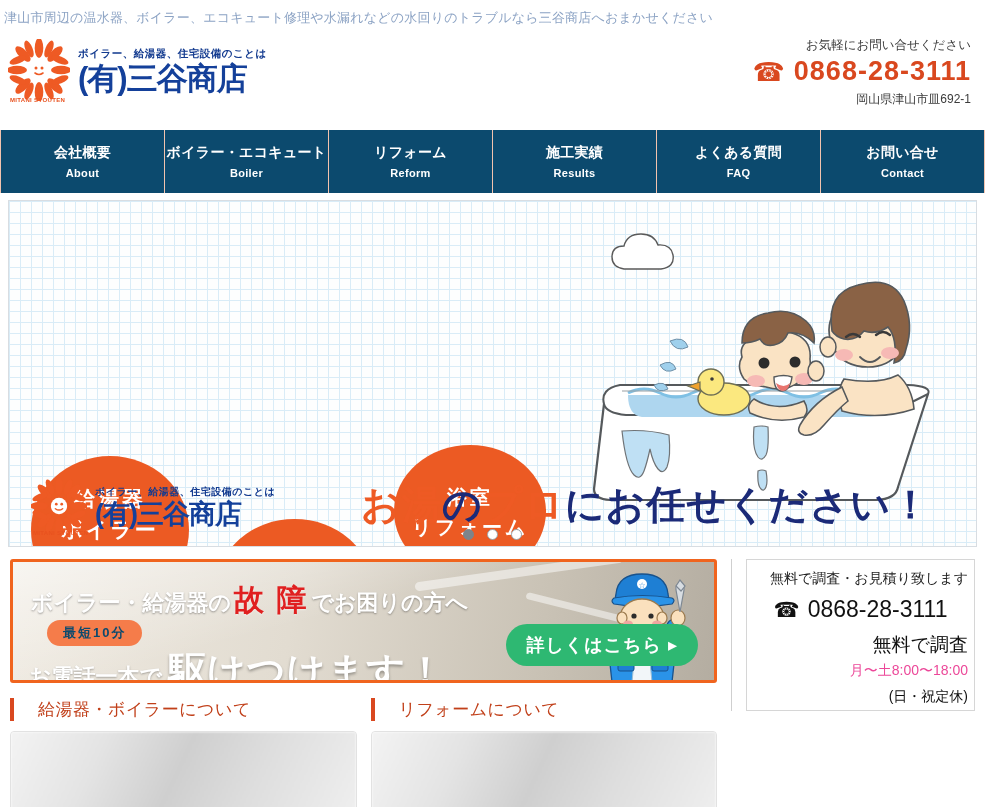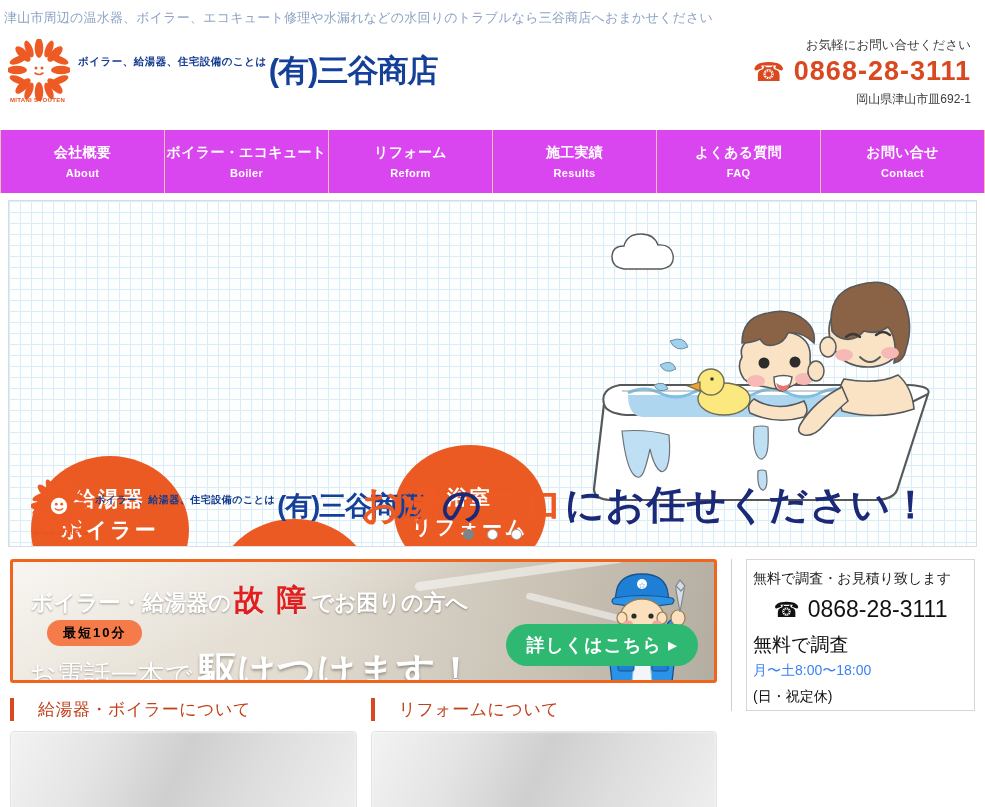--- a/index.html
+++ b/index.html
@@ -34,21 +34,21 @@
   .sunflower svg { display: block; }
   .logo-mark-text {
     position: absolute;
     bottom: -2px; left: 2px;
     font-size: 6px;
     font-weight: bold;
     color: #e8521f;
     letter-spacing: .3px;
     white-space: nowrap;
   }
-  .logo-text-block { display: flex; gap: 2px; }
+  .logo-text-block { display: flex; flex-direction: column; gap: 2px; }
   .logo-sub {
     font-size: 10.5px;
     font-weight: bold;
     color: #123a8f;
     letter-spacing: .5px;
     white-space: nowrap;
   }
   .logo-main {
     font-size: 31px;
     font-weight: bold;
@@ -72,21 +72,21 @@
     color: #d9481f;
     letter-spacing: 1px;
     line-height: 1;
     white-space: nowrap;
   }
   .hc-addr { font-size: 12px; color: #3b3b3b; margin-top: 6px; white-space: nowrap; }
 
   
   .nav {
     display: flex;
-    background: #d946ef;
+    background: #0c4a6e;
     height: 63px;
     margin-top: 3px;
   }
   .nav-item {
     flex: 1 1 0;
     display: flex;
     flex-direction: column;
     align-items: center;
     justify-content: center;
     gap: 5px;
@@ -211,33 +211,33 @@
     display: flex; align-items: baseline;
     white-space: nowrap;
   }
   .pl-w { font-size: 22px; font-weight: bold; color: #ffffff; letter-spacing: 0px;
           text-shadow: 0 1px 2px rgba(0,0,0,.35); }
   .pl-r { font-size: 30px; font-weight: bold; color: #e02020; letter-spacing: 2px;
           text-shadow: 0 1px 2px rgba(255,255,255,.45); margin: 0 3px; }
   .promo-badge {
     position: absolute; left: 34px; top: 58px;
     background: #f57c4a;
-    color: #000000;
+    color: #0c4a6e;
     border-radius: 40px;
     padding: 4px 16px;
     font-size: 13px;
     font-weight: bold;
     letter-spacing: 2px;
     white-space: nowrap;
   }
   .promo-line2 {
     position: absolute; left: 16px; top: 84px;
     display: flex; align-items: baseline; white-space: nowrap;
   }
-  .pl2-s { font-size: 27px; font-weight: normal; color: #ffffff;
+  .pl2-s { font-size: 22px; font-weight: bold; color: #ffffff;
            text-shadow: 0 1px 2px rgba(0,0,0,.3); }
   .pl2-b { font-size: 38px; font-weight: bold; color: #ffffff; letter-spacing: 1px;
            text-shadow: 0 2px 3px rgba(0,0,0,.32); margin-left: 6px; }
   .promo-cta {
     position: absolute; right: 16px; bottom: 14px;
     background: #2eb872;
     color: #ffffff;
     font-size: 18px;
     font-weight: bold;
     border-radius: 22px;
@@ -251,30 +251,30 @@
   
   .contact-box { border: 1px solid #d6d6d6; background: #fff; }
   .cb-head {
     background: #d1491f;
     color: #fff;
     text-align: center;
     font-size: 17px;
     padding: 9px 0;
     letter-spacing: .5px;
   }
-  .cb-body { padding: 10px 6px 4px 6px; text-align: left; }
+  .cb-body { padding: 10px 6px 4px 6px; text-align: right; }
   .cb-lead { font-size: 14px; color: #222; margin-bottom: 8px; white-space: nowrap; }
   .cb-phone-row {
     display: flex; align-items: center; justify-content: center; gap: 8px;
     margin-bottom: 9px;
   }
   .cb-phone-glyph { font-size: 21px; color: #111; line-height: 1; }
   .cb-phone { font-size: 23px; color: #111; letter-spacing: 0px; white-space: nowrap; }
   .cb-hours-title { font-size: 19px; color: #111; margin-bottom: 4px; }
-  .cb-hours { font-size: 14px; color: #3b82f6; margin-bottom: 4px; }
+  .cb-hours { font-size: 14px; color: #ec4899; margin-bottom: 4px; }
   .cb-closed { font-size: 14px; color: #111; margin-top: 8px; }
 
   
   .sections { display: flex; gap: 14px; margin-top: 15px; }
   .section-col { flex: 1 1 0; }
   .sec-head {
     display: flex; align-items: center; gap: 8px;
     border-left: 4px solid #d9481f;
     padding-left: 24px;
     margin-bottom: 10px;

